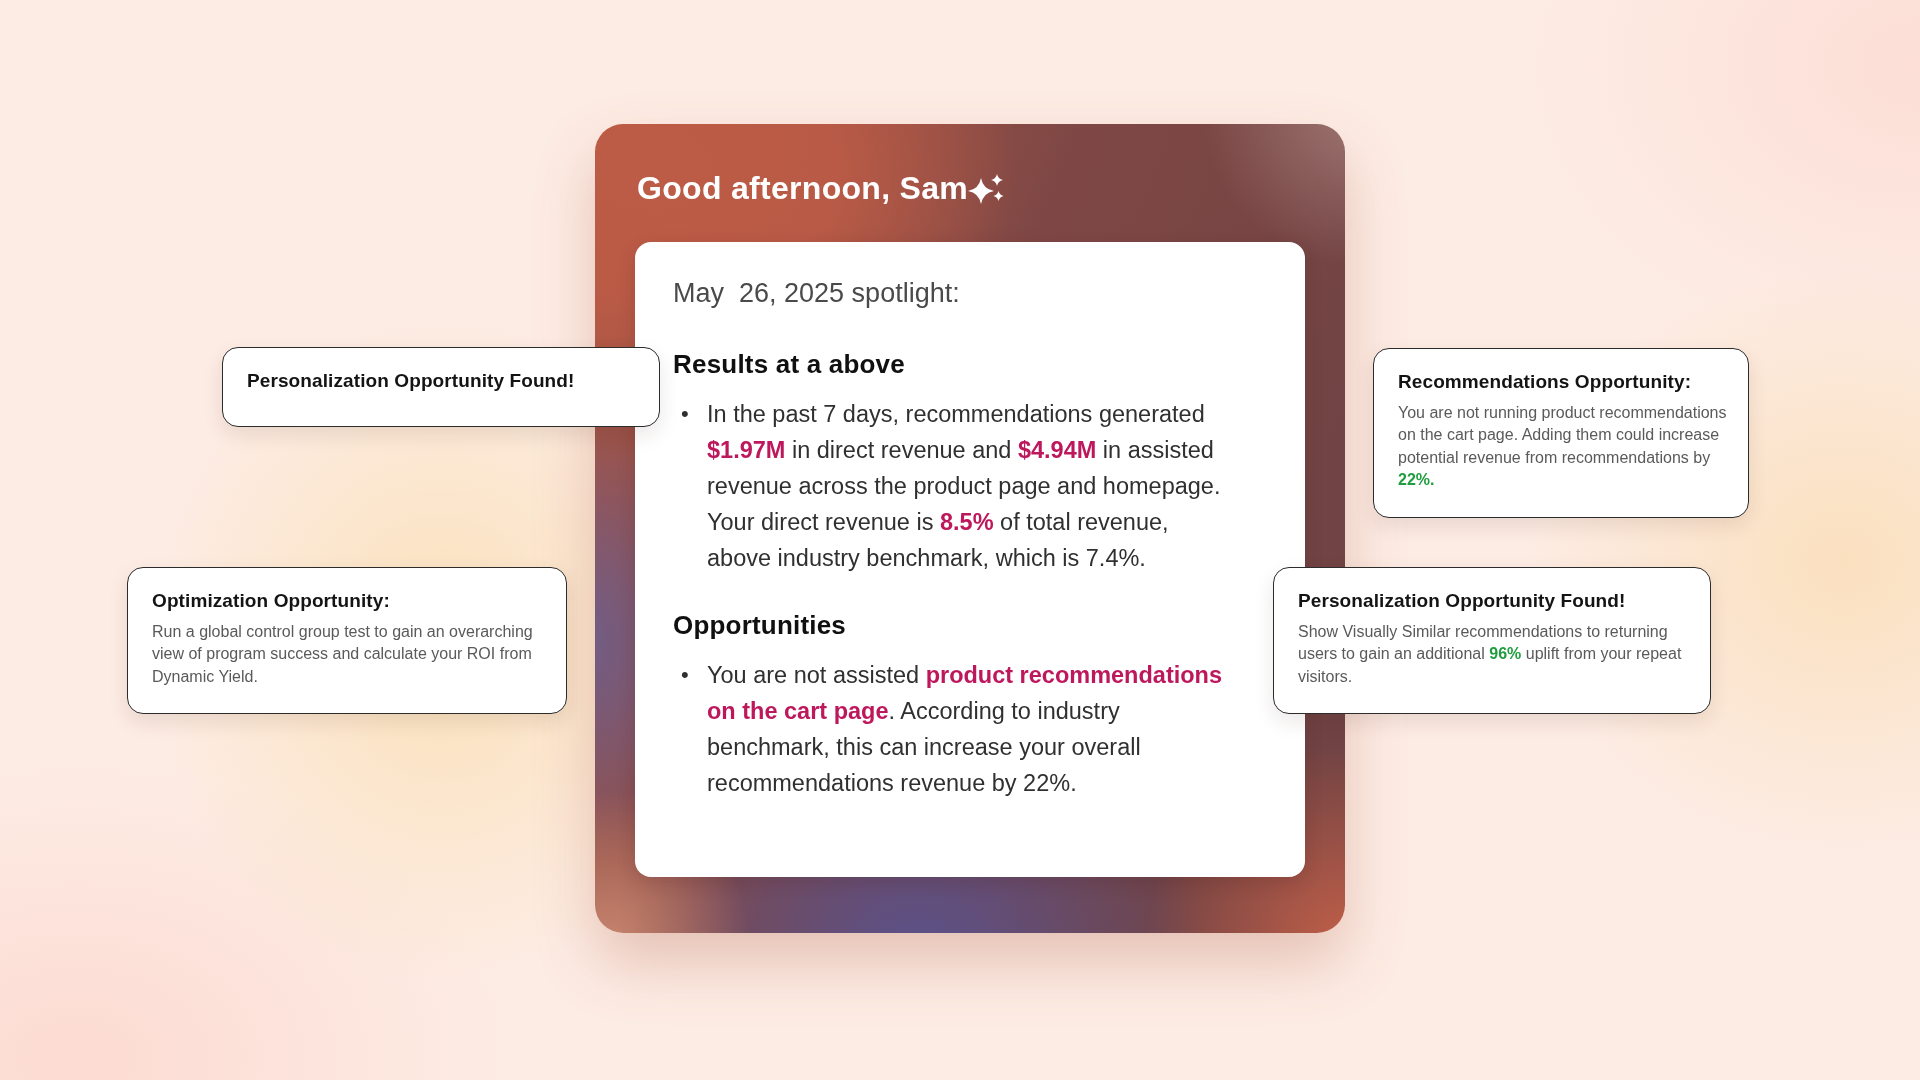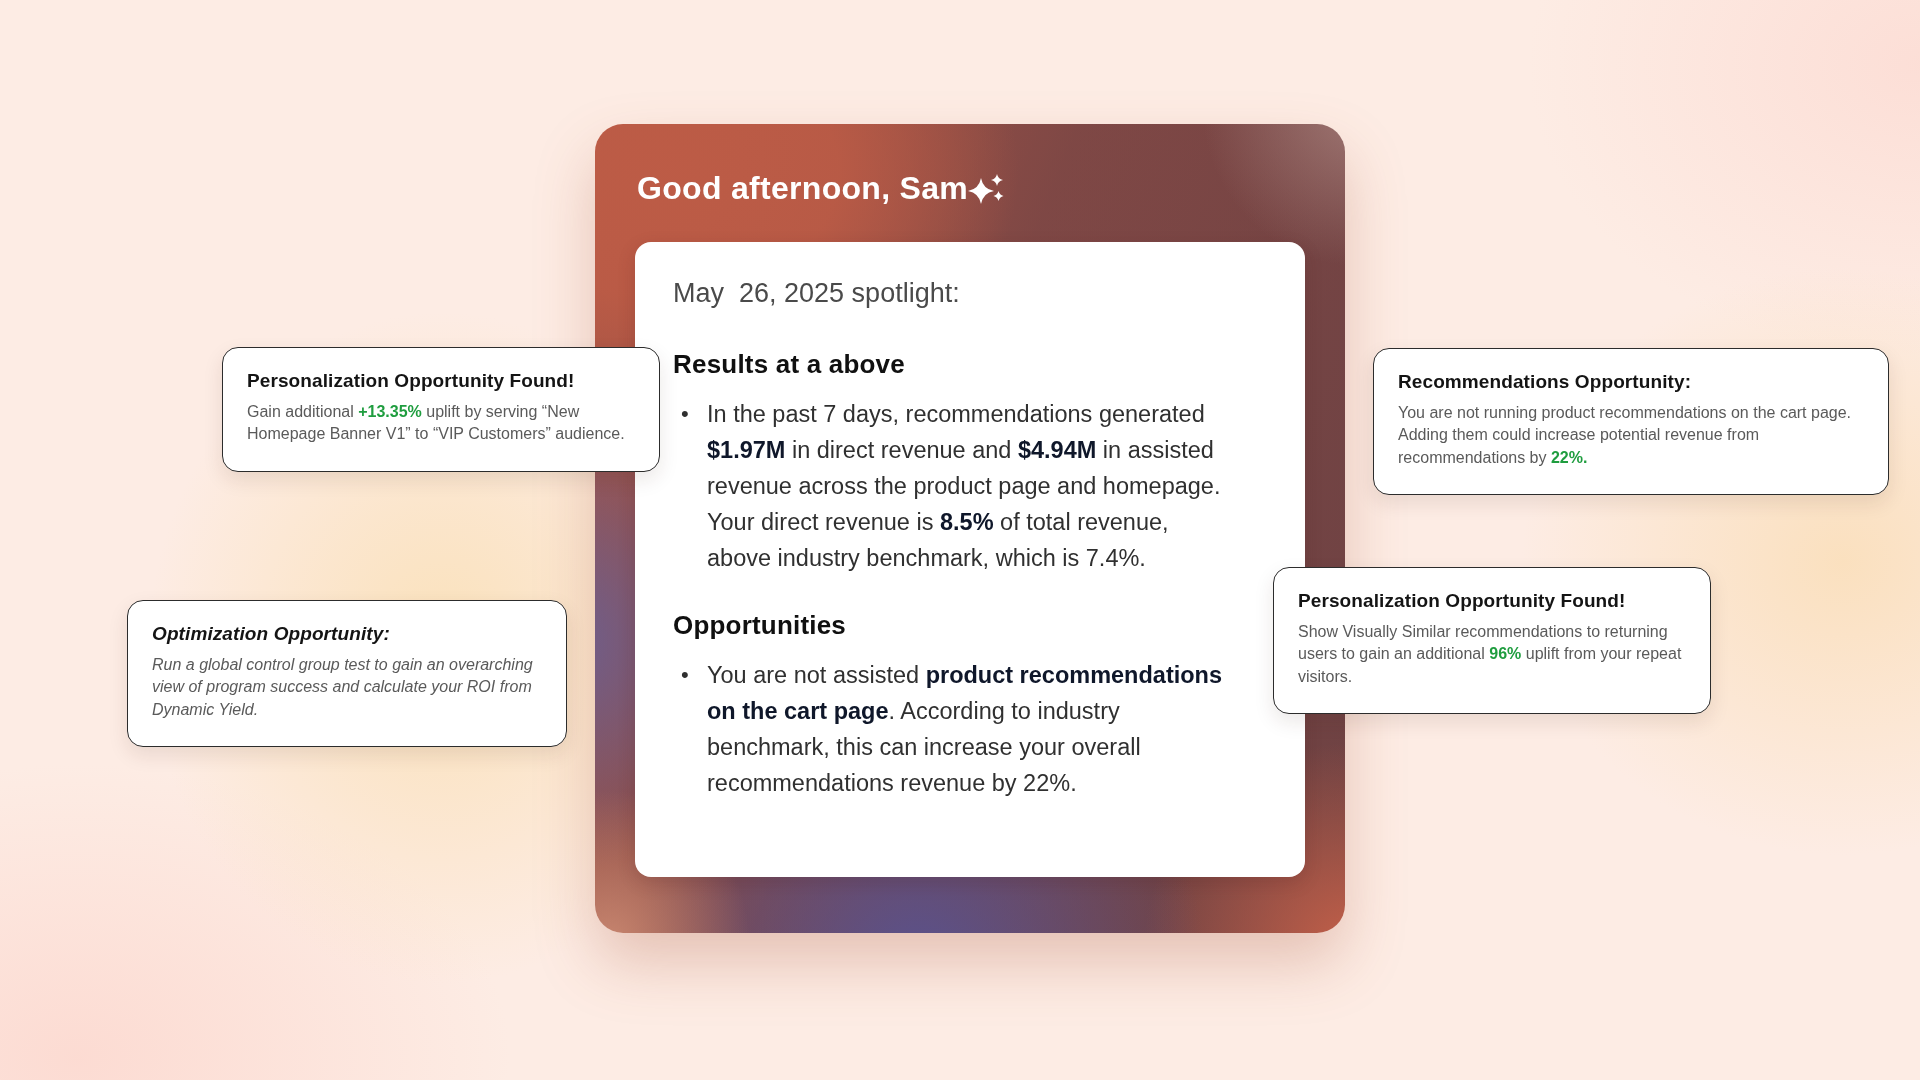--- a/index.html
+++ b/index.html
@@ -81,21 +81,21 @@
     font-size: 23.5px;
     line-height: 36px;
   }
   .bullet-item::before {
     content: "•";
     position: absolute;
     left: 8px; top: 0;
     color: #303030;
     font-size: 22px;
   }
-  .seg-bold { font-weight: 700; color: #0f172a; }
+  .seg-bold { font-weight: 700; color: #be185d; }
 
   
   .float-card {
     position: absolute;
     background: #ffffff;
     border: 1.5px solid #2c2c2c;
     border-radius: 16px;
     padding: 22px 12px 25px 24px;
     box-shadow: 0 8px 20px rgba(60, 30, 20, 0.10);
   }
@@ -107,22 +107,22 @@
     letter-spacing: 0.1px;
   }
   .float-card-body {
     color: #5a5a5a;
     font-size: 16px;
     line-height: 1.4;
   }
   .seg-green { color: #1f9d3f; font-weight: 700; }
 
   .card-tl { left: 222px; top: 347px; width: 438px; }
-  .card-lm { left: 127px; top: 600px; width: 440px; font-style: italic; }
-  .card-tr { left: 1373px; top: 348px; width: 516px; }
+  .card-lm { left: 127px; top: 567px; width: 440px; }
+  .card-tr { left: 1373px; top: 348px; width: 376px; }
   .card-rm { left: 1273px; top: 567px; width: 438px; }
 </style>
 </head>
 <body>
 
 <div class="page">
 
   <div class="main-card">
 
     <div class="greeting-row">
@@ -150,21 +150,20 @@
         <ul class="bullet-list">
           <li class="bullet-item"><span>You are not assisted </span><span class="seg-bold">product recommendations on the cart page</span><span>. According to industry benchmark, this can increase your overall recommendations revenue by 22%.</span></li>
         </ul>
       </section>
 
     </div>
   </div>
 
   <aside class="float-card card-tl">
     <h3 class="float-card-title">Personalization Opportunity Found!</h3>
-    <p class="float-card-body"><span>Gain additional </span><span class="seg-green">+13.35%</span><span> uplift by serving “New Homepage Banner V1” to “VIP Customers” audience.</span></p>
   </aside>
 
   <aside class="float-card card-lm">
     <h3 class="float-card-title">Optimization Opportunity:</h3>
     <p class="float-card-body"><span>Run a global control group test to gain an overarching view of program success and calculate your ROI from Dynamic Yield.</span></p>
   </aside>
 
   <aside class="float-card card-tr">
     <h3 class="float-card-title">Recommendations Opportunity:</h3>
     <p class="float-card-body"><span>You are not running product recommendations on the cart page. Adding them could increase potential revenue from recommendations by </span><span class="seg-green">22%.</span></p>

